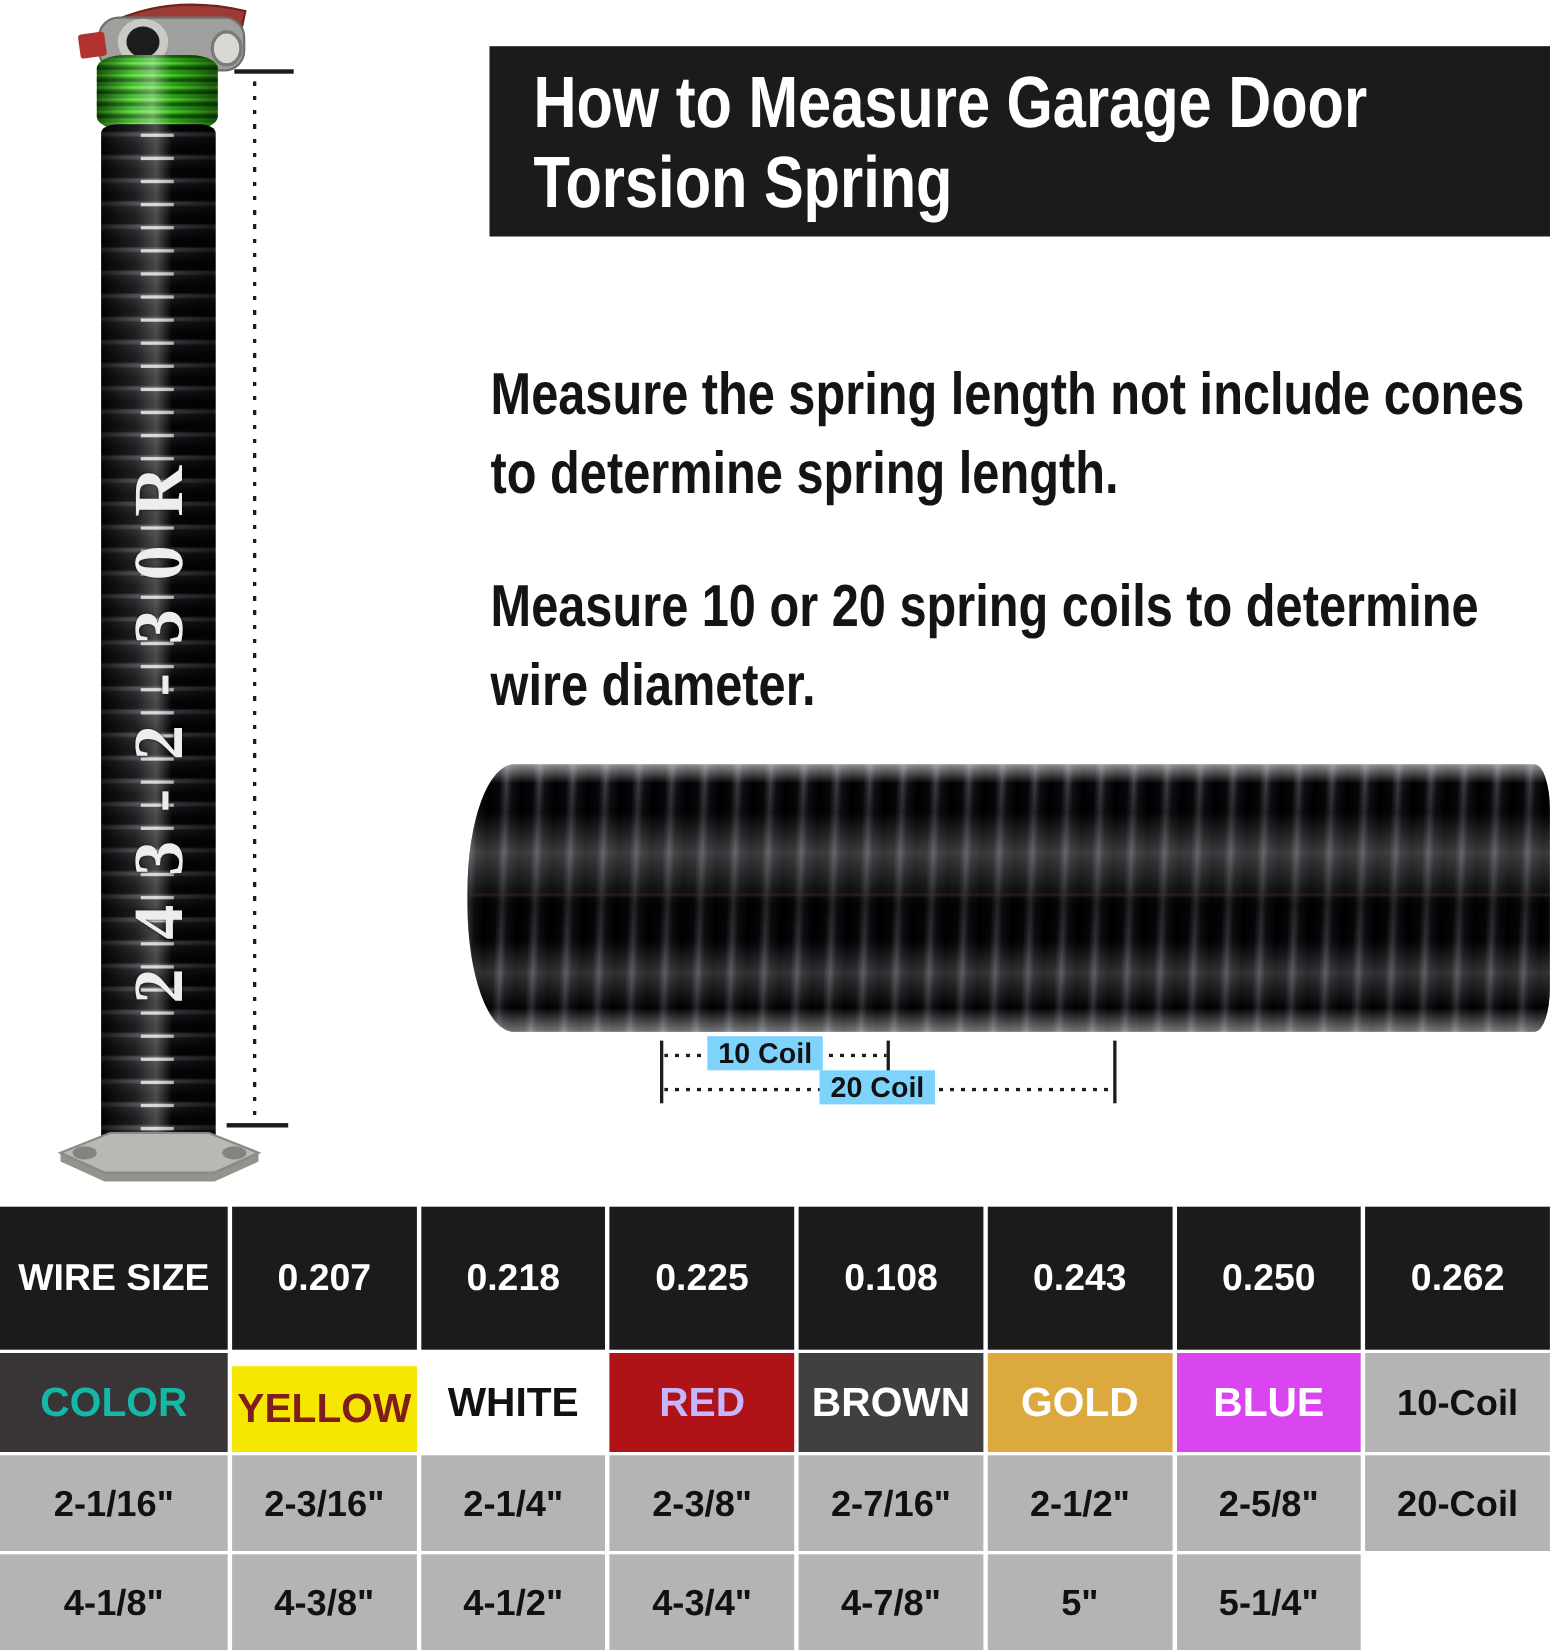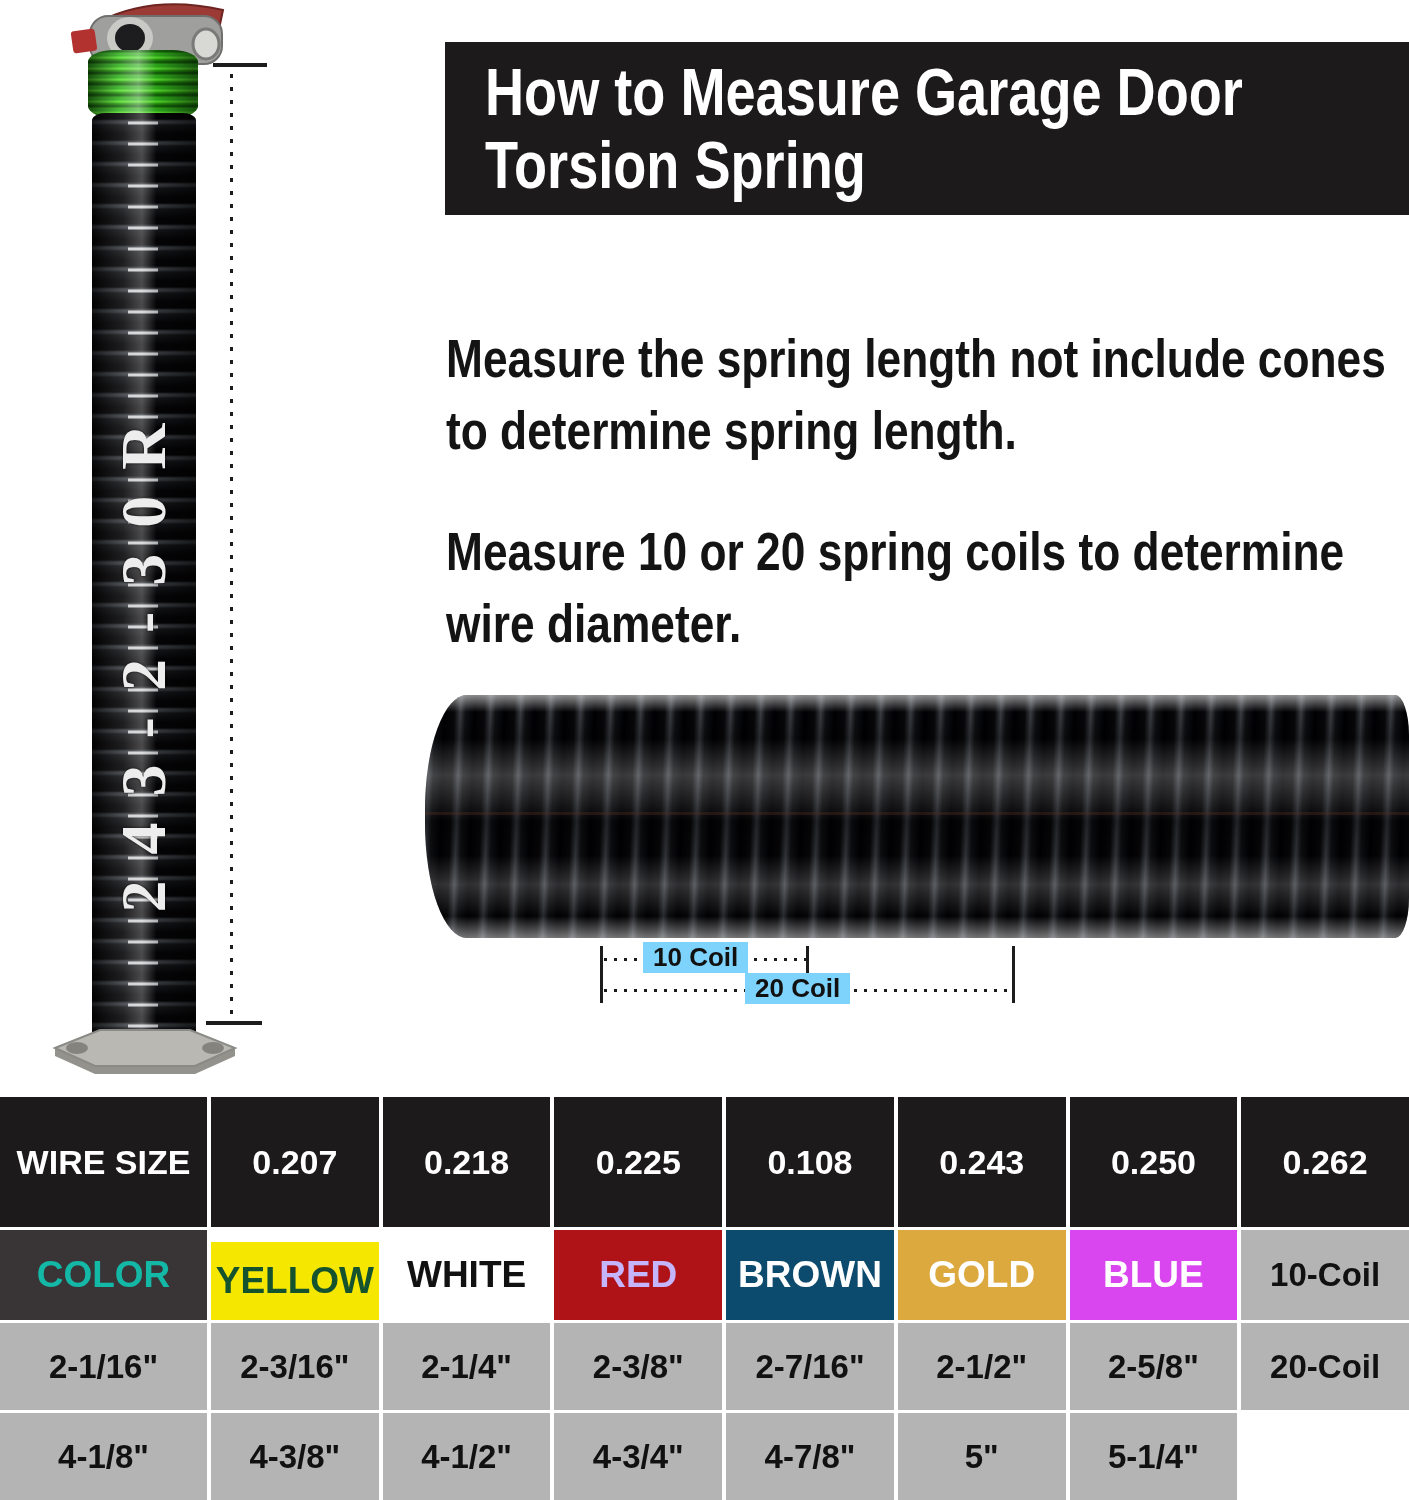--- a/index.html
+++ b/index.html
@@ -139,24 +139,24 @@
     <div class="cell th">WIRE SIZE</div>
     <div class="cell th">0.207</div>
     <div class="cell th">0.218</div>
     <div class="cell th">0.225</div>
     <div class="cell th">0.108</div>
     <div class="cell th">0.243</div>
     <div class="cell th">0.250</div>
     <div class="cell th">0.262</div>
 
     <div class="cell color-label">COLOR</div>
-    <div class="cell colorcell" style="background: rgb(246, 231, 0); color: #14532d; margin-top: 12px;">YELLOW</div>
+    <div class="cell colorcell" style="background: rgb(246, 231, 0); color: #7f1d1d; margin-top: 12px;">YELLOW</div>
     <div class="cell colorcell" style="background: rgb(255, 255, 255); color: rgb(17, 17, 17);">WHITE</div>
     <div class="cell colorcell" style="background: rgb(175, 19, 23); color: #c4b5fd; text-align: center;">RED</div>
-    <div class="cell colorcell" style="background: #0c4a6e; color: rgb(255, 255, 255);">BROWN</div>
+    <div class="cell colorcell" style="background: #404040; color: rgb(255, 255, 255);">BROWN</div>
     <div class="cell colorcell" style="background: rgb(220, 169, 63); color: rgb(255, 255, 255);">GOLD</div>
     <div class="cell colorcell" style="background: #d946ef; color: rgb(255, 255, 255);">BLUE</div>
 
     <div class="cell gray">10-Coil</div>
     <div class="cell gray">2-1/16"</div>
     <div class="cell gray">2-3/16"</div>
     <div class="cell gray">2-1/4"</div>
     <div class="cell gray">2-3/8"</div>
     <div class="cell gray">2-7/16"</div>
     <div class="cell gray">2-1/2"</div>

